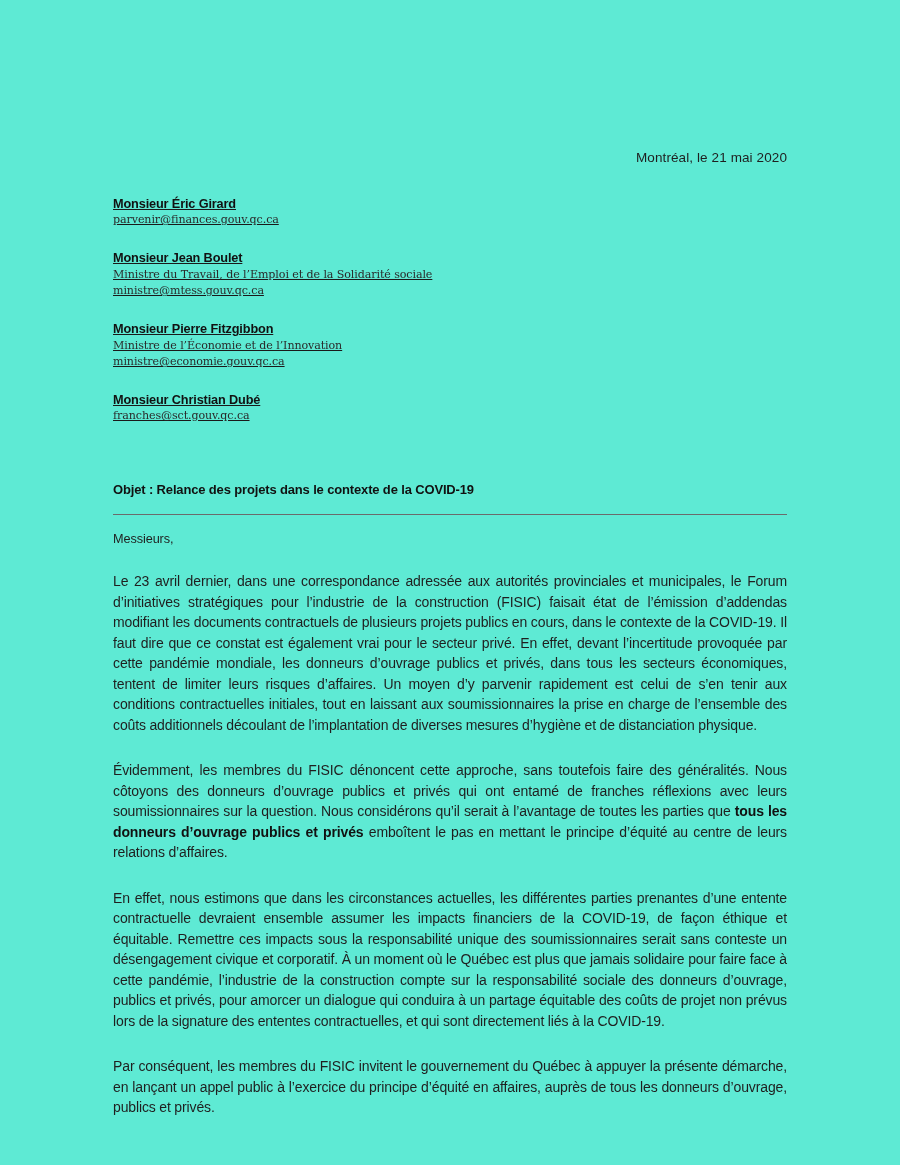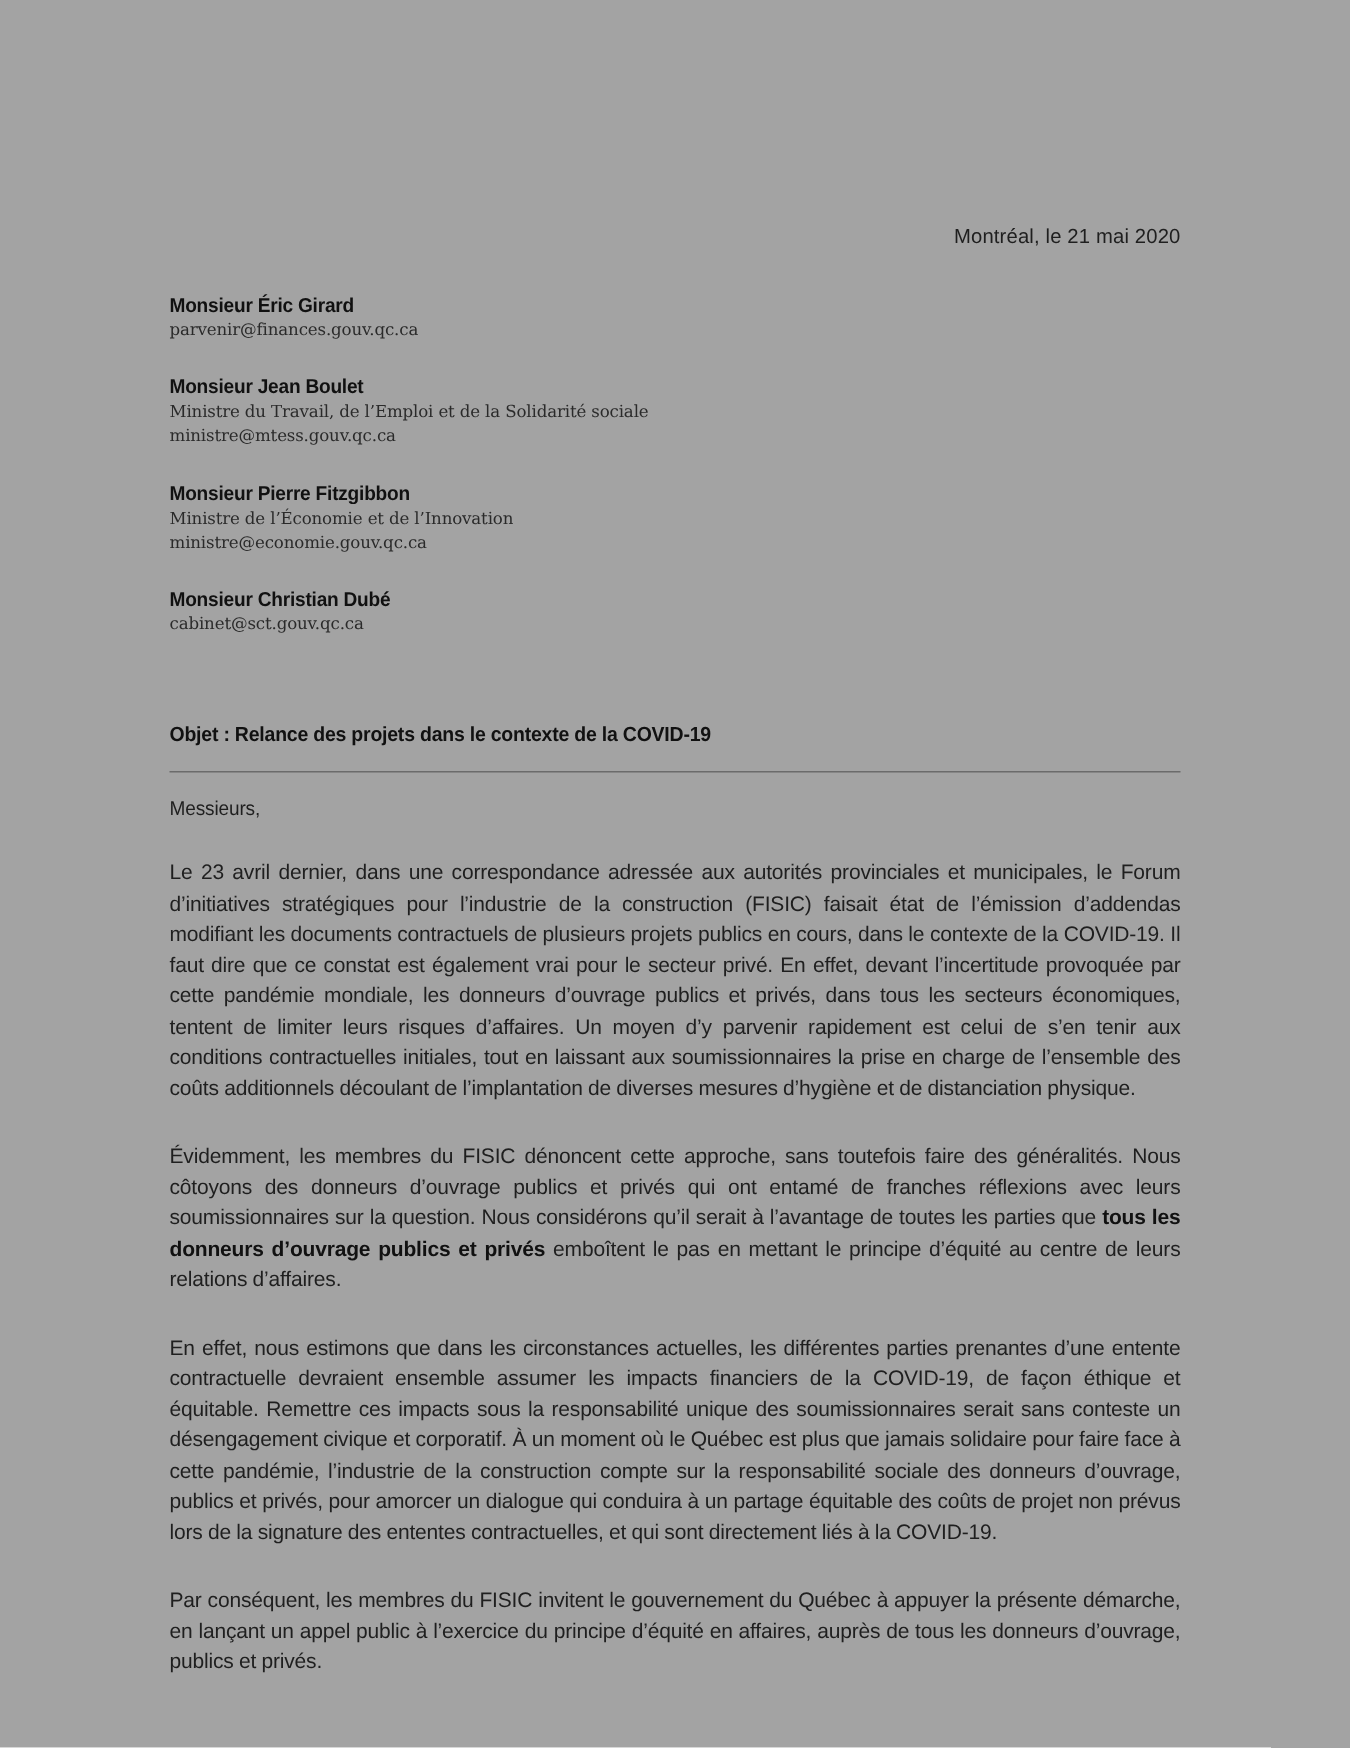--- a/index.html
+++ b/index.html
@@ -15,21 +15,21 @@
     color: #1a1a1a;
     -webkit-font-smoothing: antialiased;
   }
 
   .page {
     position: absolute;
     left: 0;
     top: 0;
     width: 900px;
     height: 1165px;
-    background: #a3a3a3;
+    background: #5eead4;
     overflow: hidden;
   }
 
   .content {
     position: absolute;
     left: 113px;
     top: 0;
     width: 674px;
   }
 
@@ -43,20 +43,21 @@
     margin-top: 150px;
     margin-bottom: 0;
   }
 
   
   .recipients {
     margin-top: 30px;
   }
   .recipient {
     margin-bottom: 21px;
+    text-decoration: underline;
   }
   .recipient:last-child {
     margin-bottom: 0;
   }
   .recipient-name {
     font-family: "Liberation Sans", sans-serif;
     font-weight: bold;
     font-size: 13.4px;
     letter-spacing: -0.15px;
     color: #111111;
@@ -153,21 +154,21 @@
       </div>
 
       <div class="recipient">
         <div class="recipient-name">Monsieur Pierre Fitzgibbon</div>
         <div class="recipient-title">Ministre de l’Économie et de l’Innovation</div>
         <div class="recipient-email">ministre@economie.gouv.qc.ca</div>
       </div>
 
       <div class="recipient">
         <div class="recipient-name">Monsieur Christian Dubé</div>
-        <div class="recipient-email">cabinet@sct.gouv.qc.ca</div>
+        <div class="recipient-email">franches@sct.gouv.qc.ca</div>
       </div>
 
     </div>
 
     <div class="subject-block">
       <div class="subject-line">Objet : Relance des projets dans le contexte de la COVID-19</div>
       <div class="rule"></div>
     </div>
 
     <div class="body-block">

